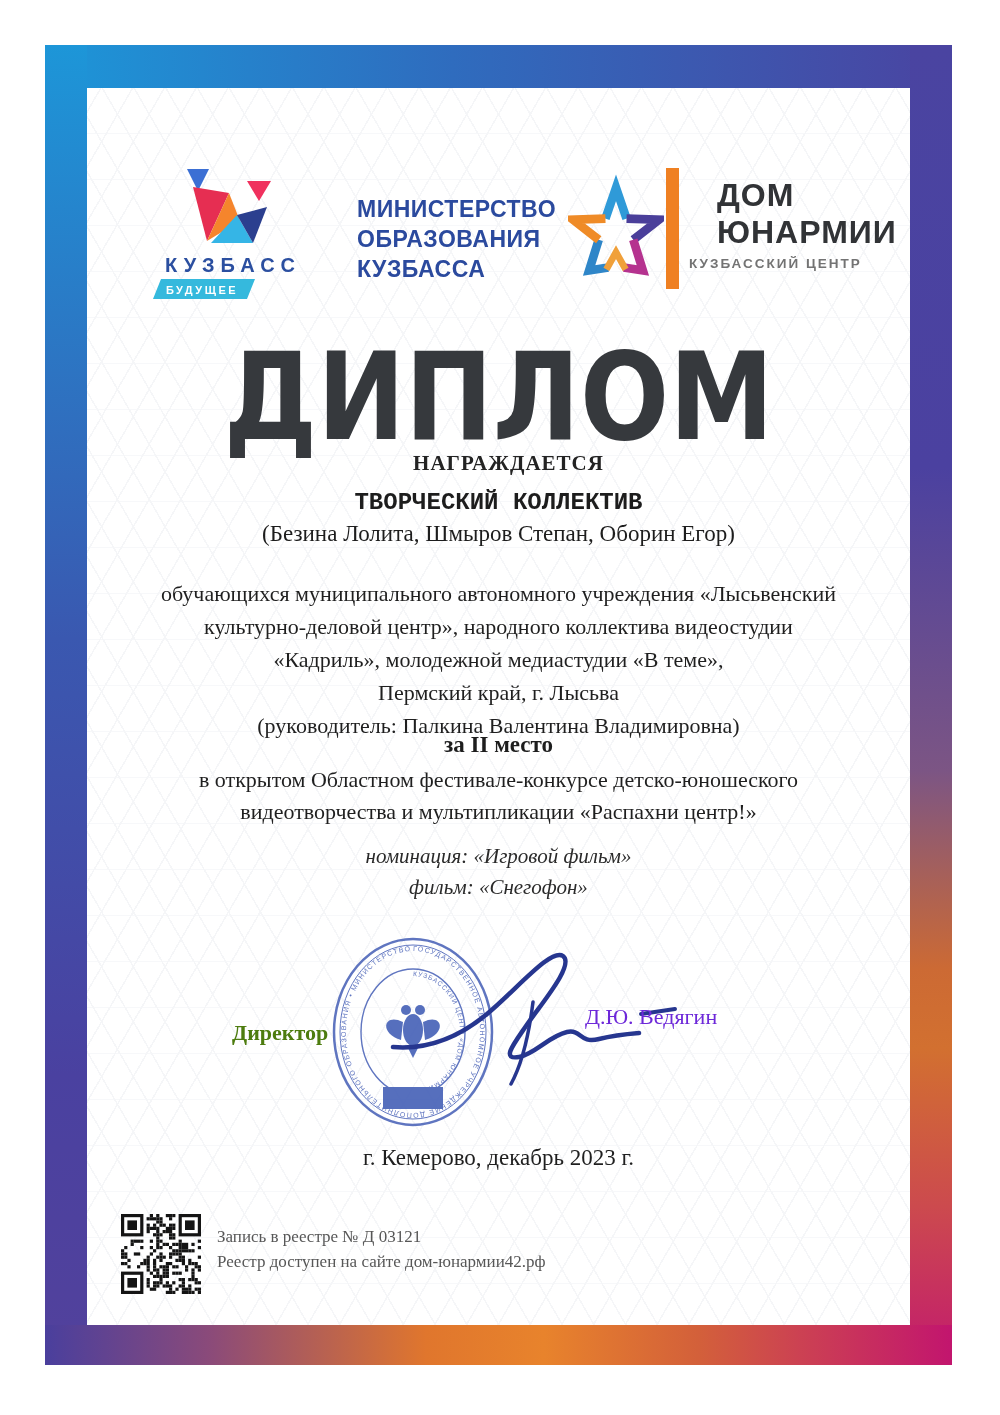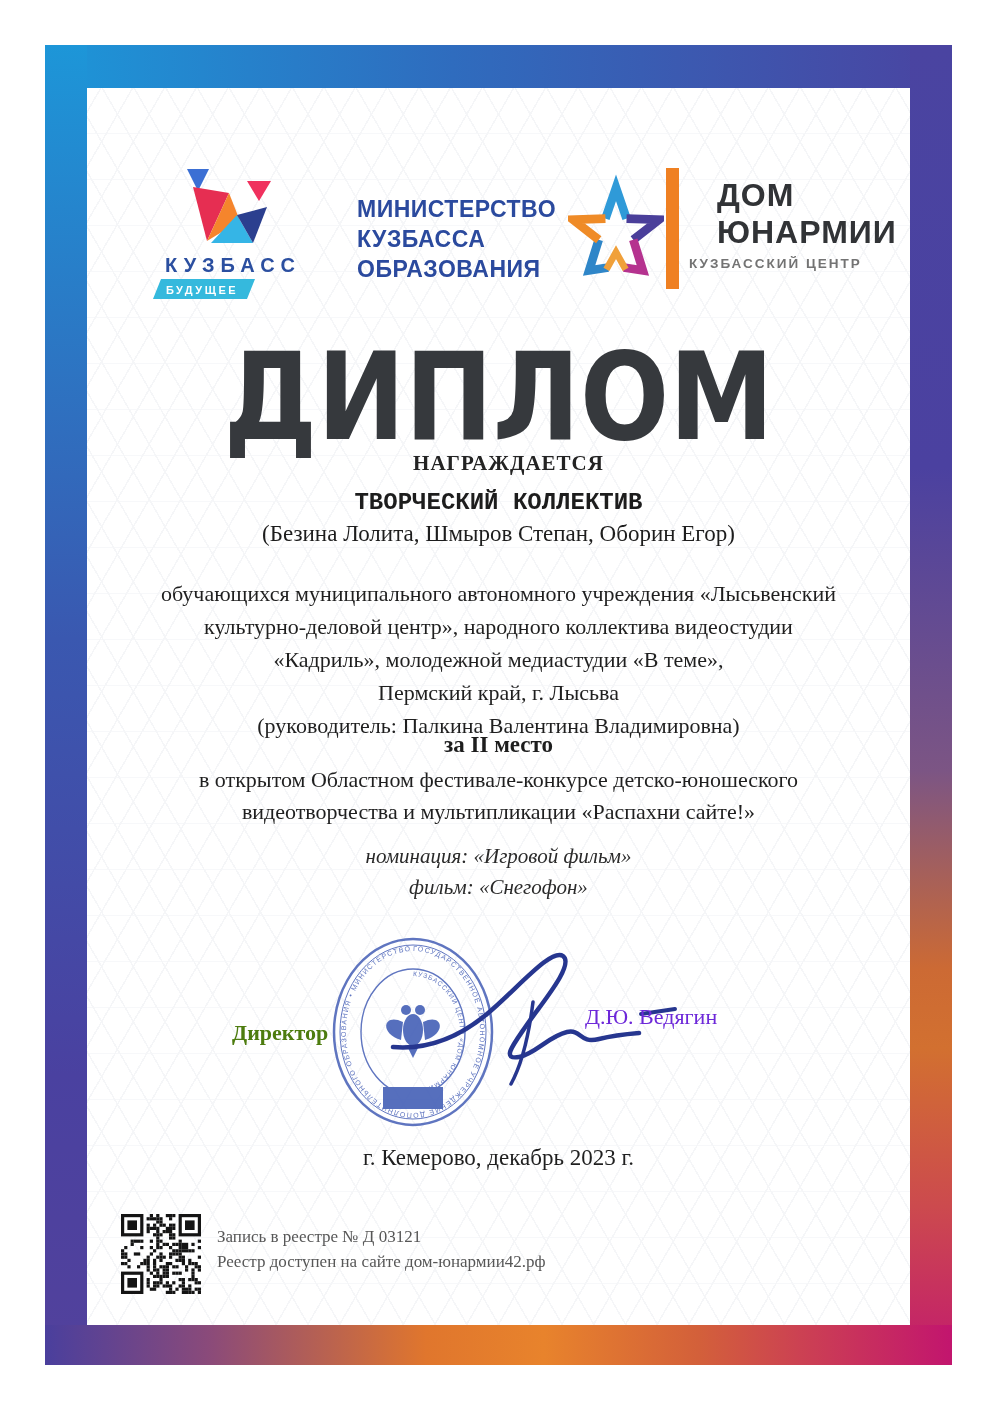--- a/index.html
+++ b/index.html
@@ -86,22 +86,22 @@
           <polygon points="64,76 90,48 106,76" fill="#35b5e6"></polygon>
           <polygon points="106,76 90,48 120,40" fill="#2b3f8f"></polygon>
           <polygon points="100,14 124,14 112,34" fill="#f0315e"></polygon>
           <text x="86" y="105" text-anchor="middle" font-family="Liberation Sans, sans-serif" font-size="20" font-weight="bold" letter-spacing="6" fill="#2b4fa0">КУЗБАСС</text>
           <polygon points="14,112 108,112 100,132 6,132" fill="#35b9dd"></polygon>
           <text x="55" y="127" text-anchor="middle" font-family="Liberation Sans, sans-serif" font-size="11" font-weight="bold" letter-spacing="2.5" fill="#ffffff">БУДУЩЕЕ</text>
         </svg>
 
         <div class="ministry">
           <div>МИНИСТЕРСТВО</div>
+          <div>ОБРАЗОВАНИЯ</div>
           <div>КУЗБАССА</div>
-          <div>ОБРАЗОВАНИЯ</div>
         </div>
 
         <svg class="abs" style="left:481px;top:8px;width:96px;height:124px" viewBox="0 0 100 100">
           <g fill="none" stroke-width="9" stroke-linecap="butt">
             <polyline points="39,35 50,3 61,35" stroke="#2f9ad8"></polyline>
             <polyline points="61,35 95,36 68,57" stroke="#4a3f9a"></polyline>
             <polyline points="68,57 78,89 58,86" stroke="#b5338f"></polyline>
             <polyline points="42,86 22,89 32,57" stroke="#2f86c8"></polyline>
             <polyline points="32,57 5,36 39,35" stroke="#ef8b27"></polyline>
             <polyline points="40,88 50,70 60,88" stroke="#f0a03a" stroke-width="7"></polyline>
@@ -124,21 +124,21 @@
         <div>обучающихся муниципального автономного учреждения «Лысьвенский</div>
         <div>культурно-деловой центр», народного коллектива видеостудии</div>
         <div>«Кадриль», молодежной медиастудии «В теме»,</div>
         <div>Пермский край, г. Лысьва</div>
         <div>(руководитель: Палкина Валентина Владимировна)</div>
       </div>
 
       <div class="abs ctr place">за II место</div>
       <div class="abs ctr event">
         <div>в открытом Областном фестивале-конкурсе детско-юношеского</div>
-        <div>видеотворчества и мультипликации «Распахни сайте!»</div>
+        <div>видеотворчества и мультипликации «Распахни центр!»</div>
       </div>
 
       <div class="abs ctr nomination">
         <div>номинация: «Игровой фильм»</div>
         <div>фильм: «Снегофон»</div>
       </div>
 
       <div class="sig-row">
         <div class="role">Директор</div>
 

